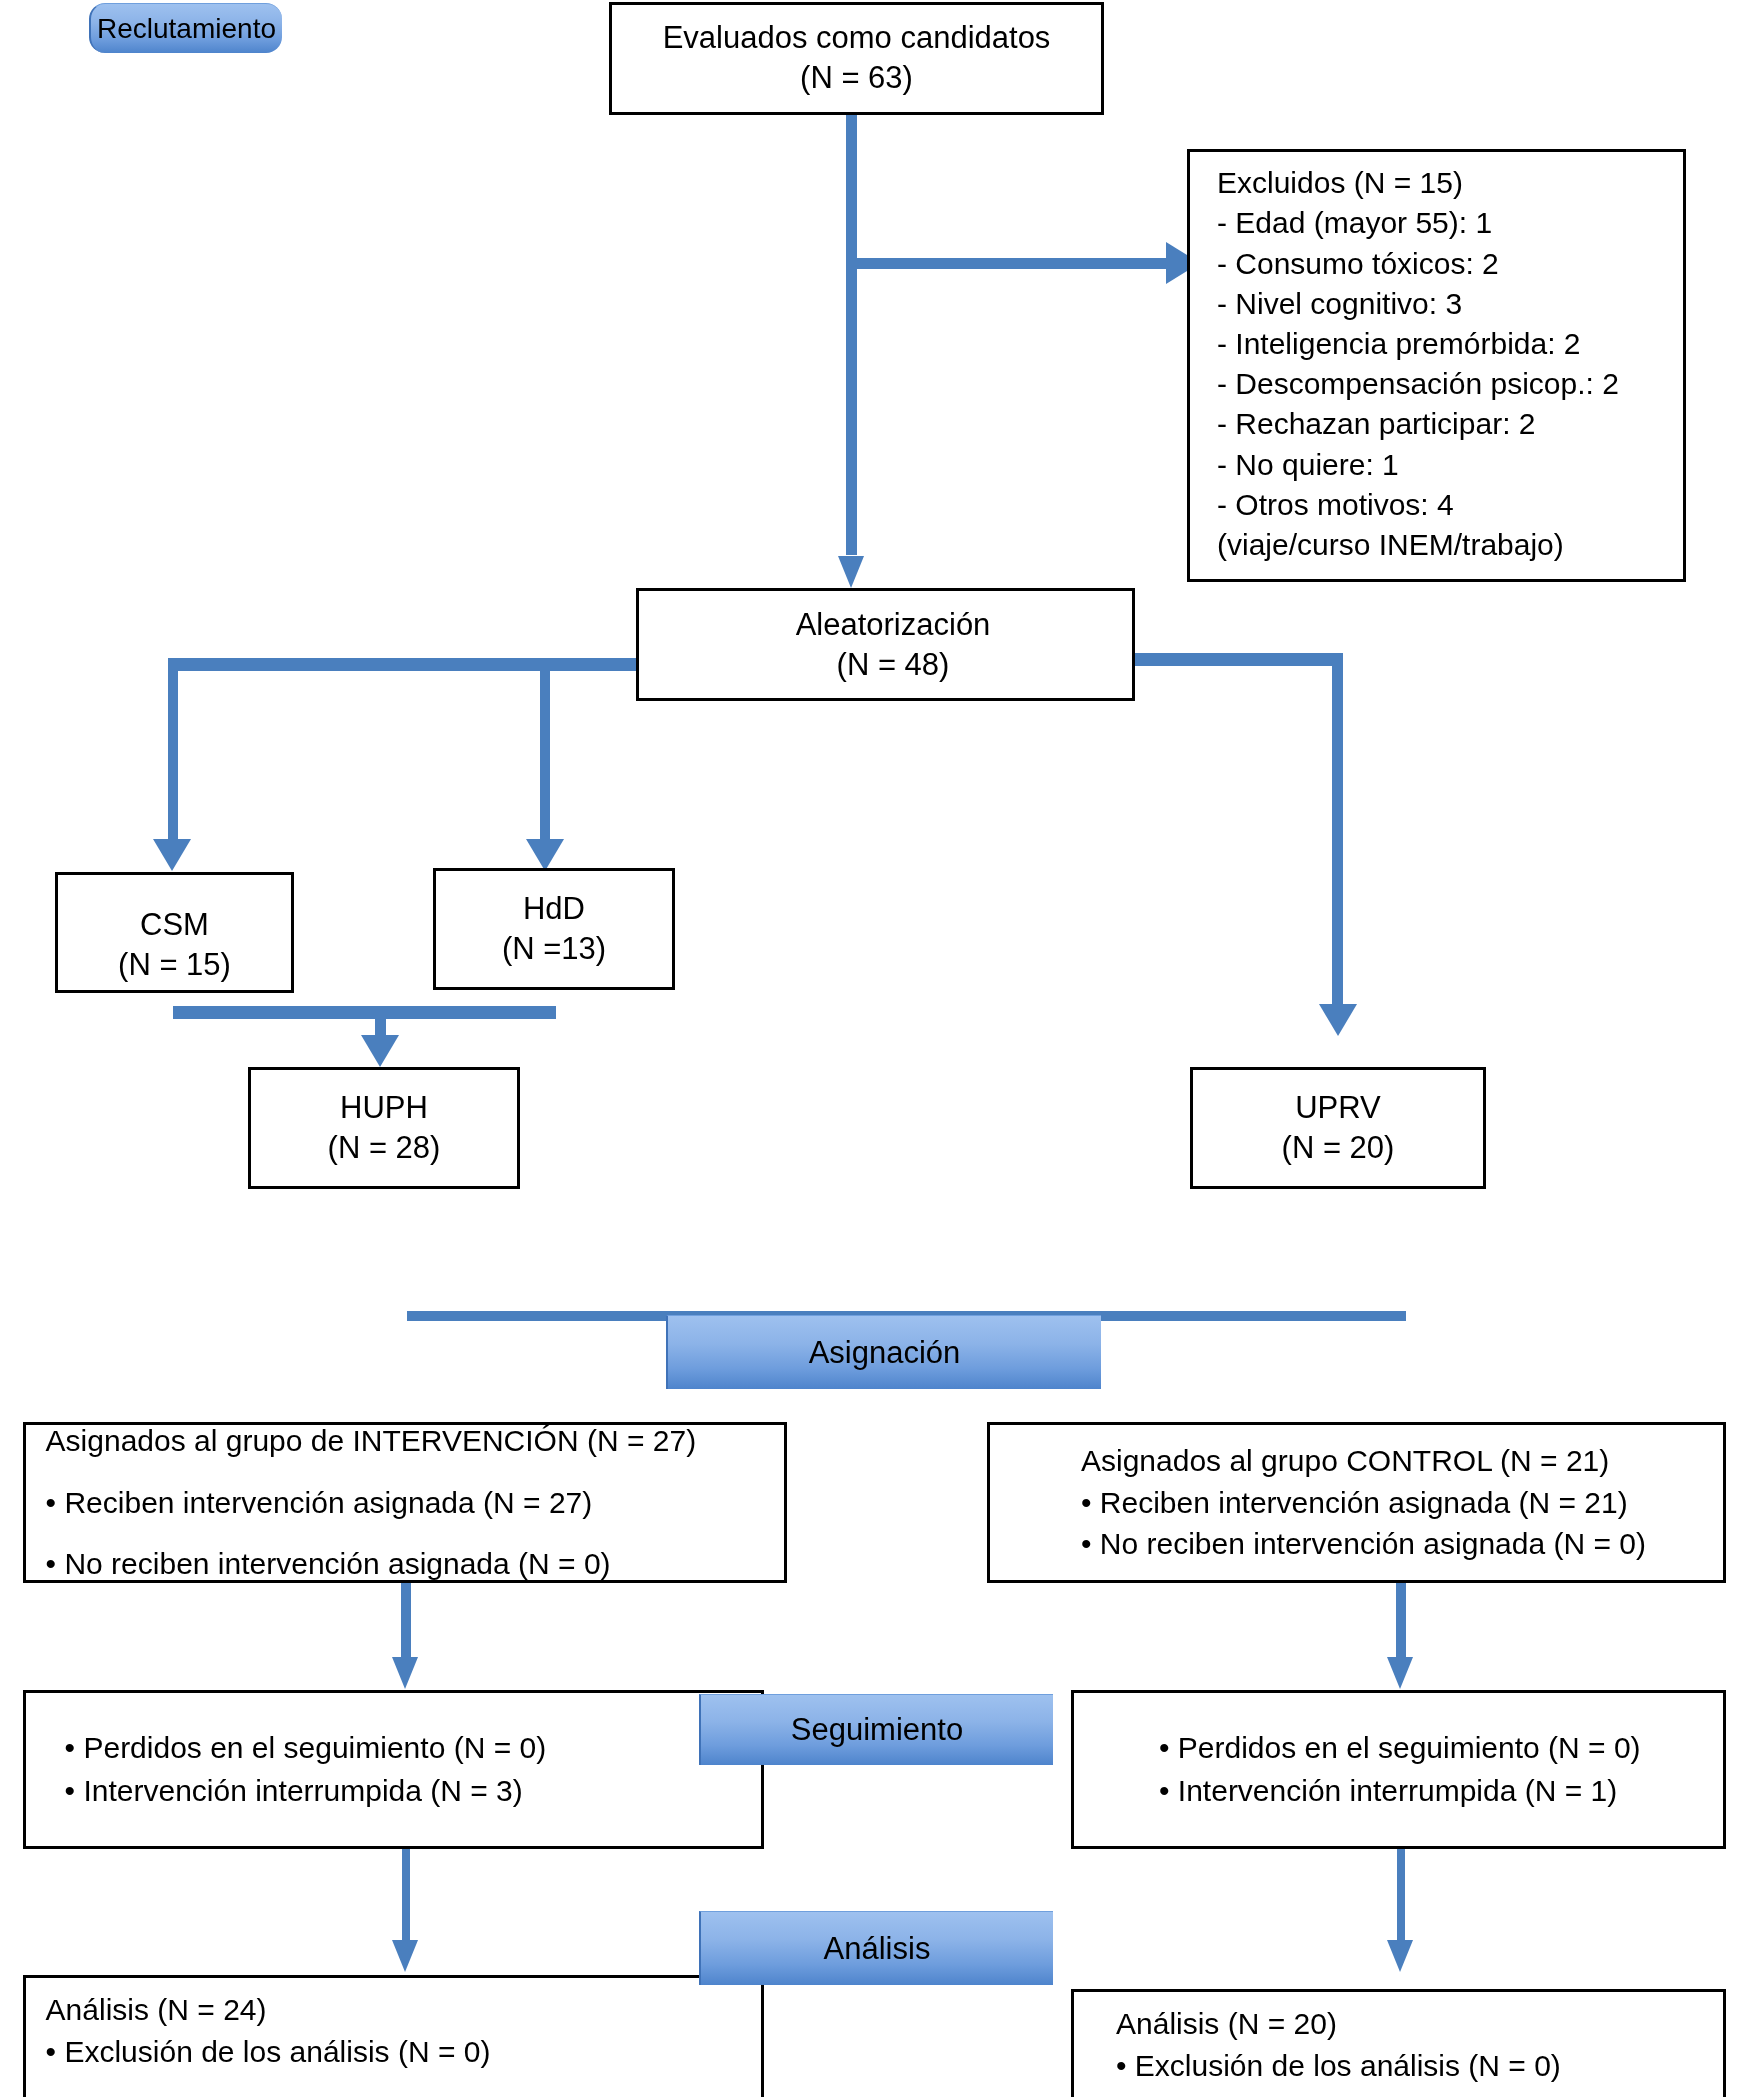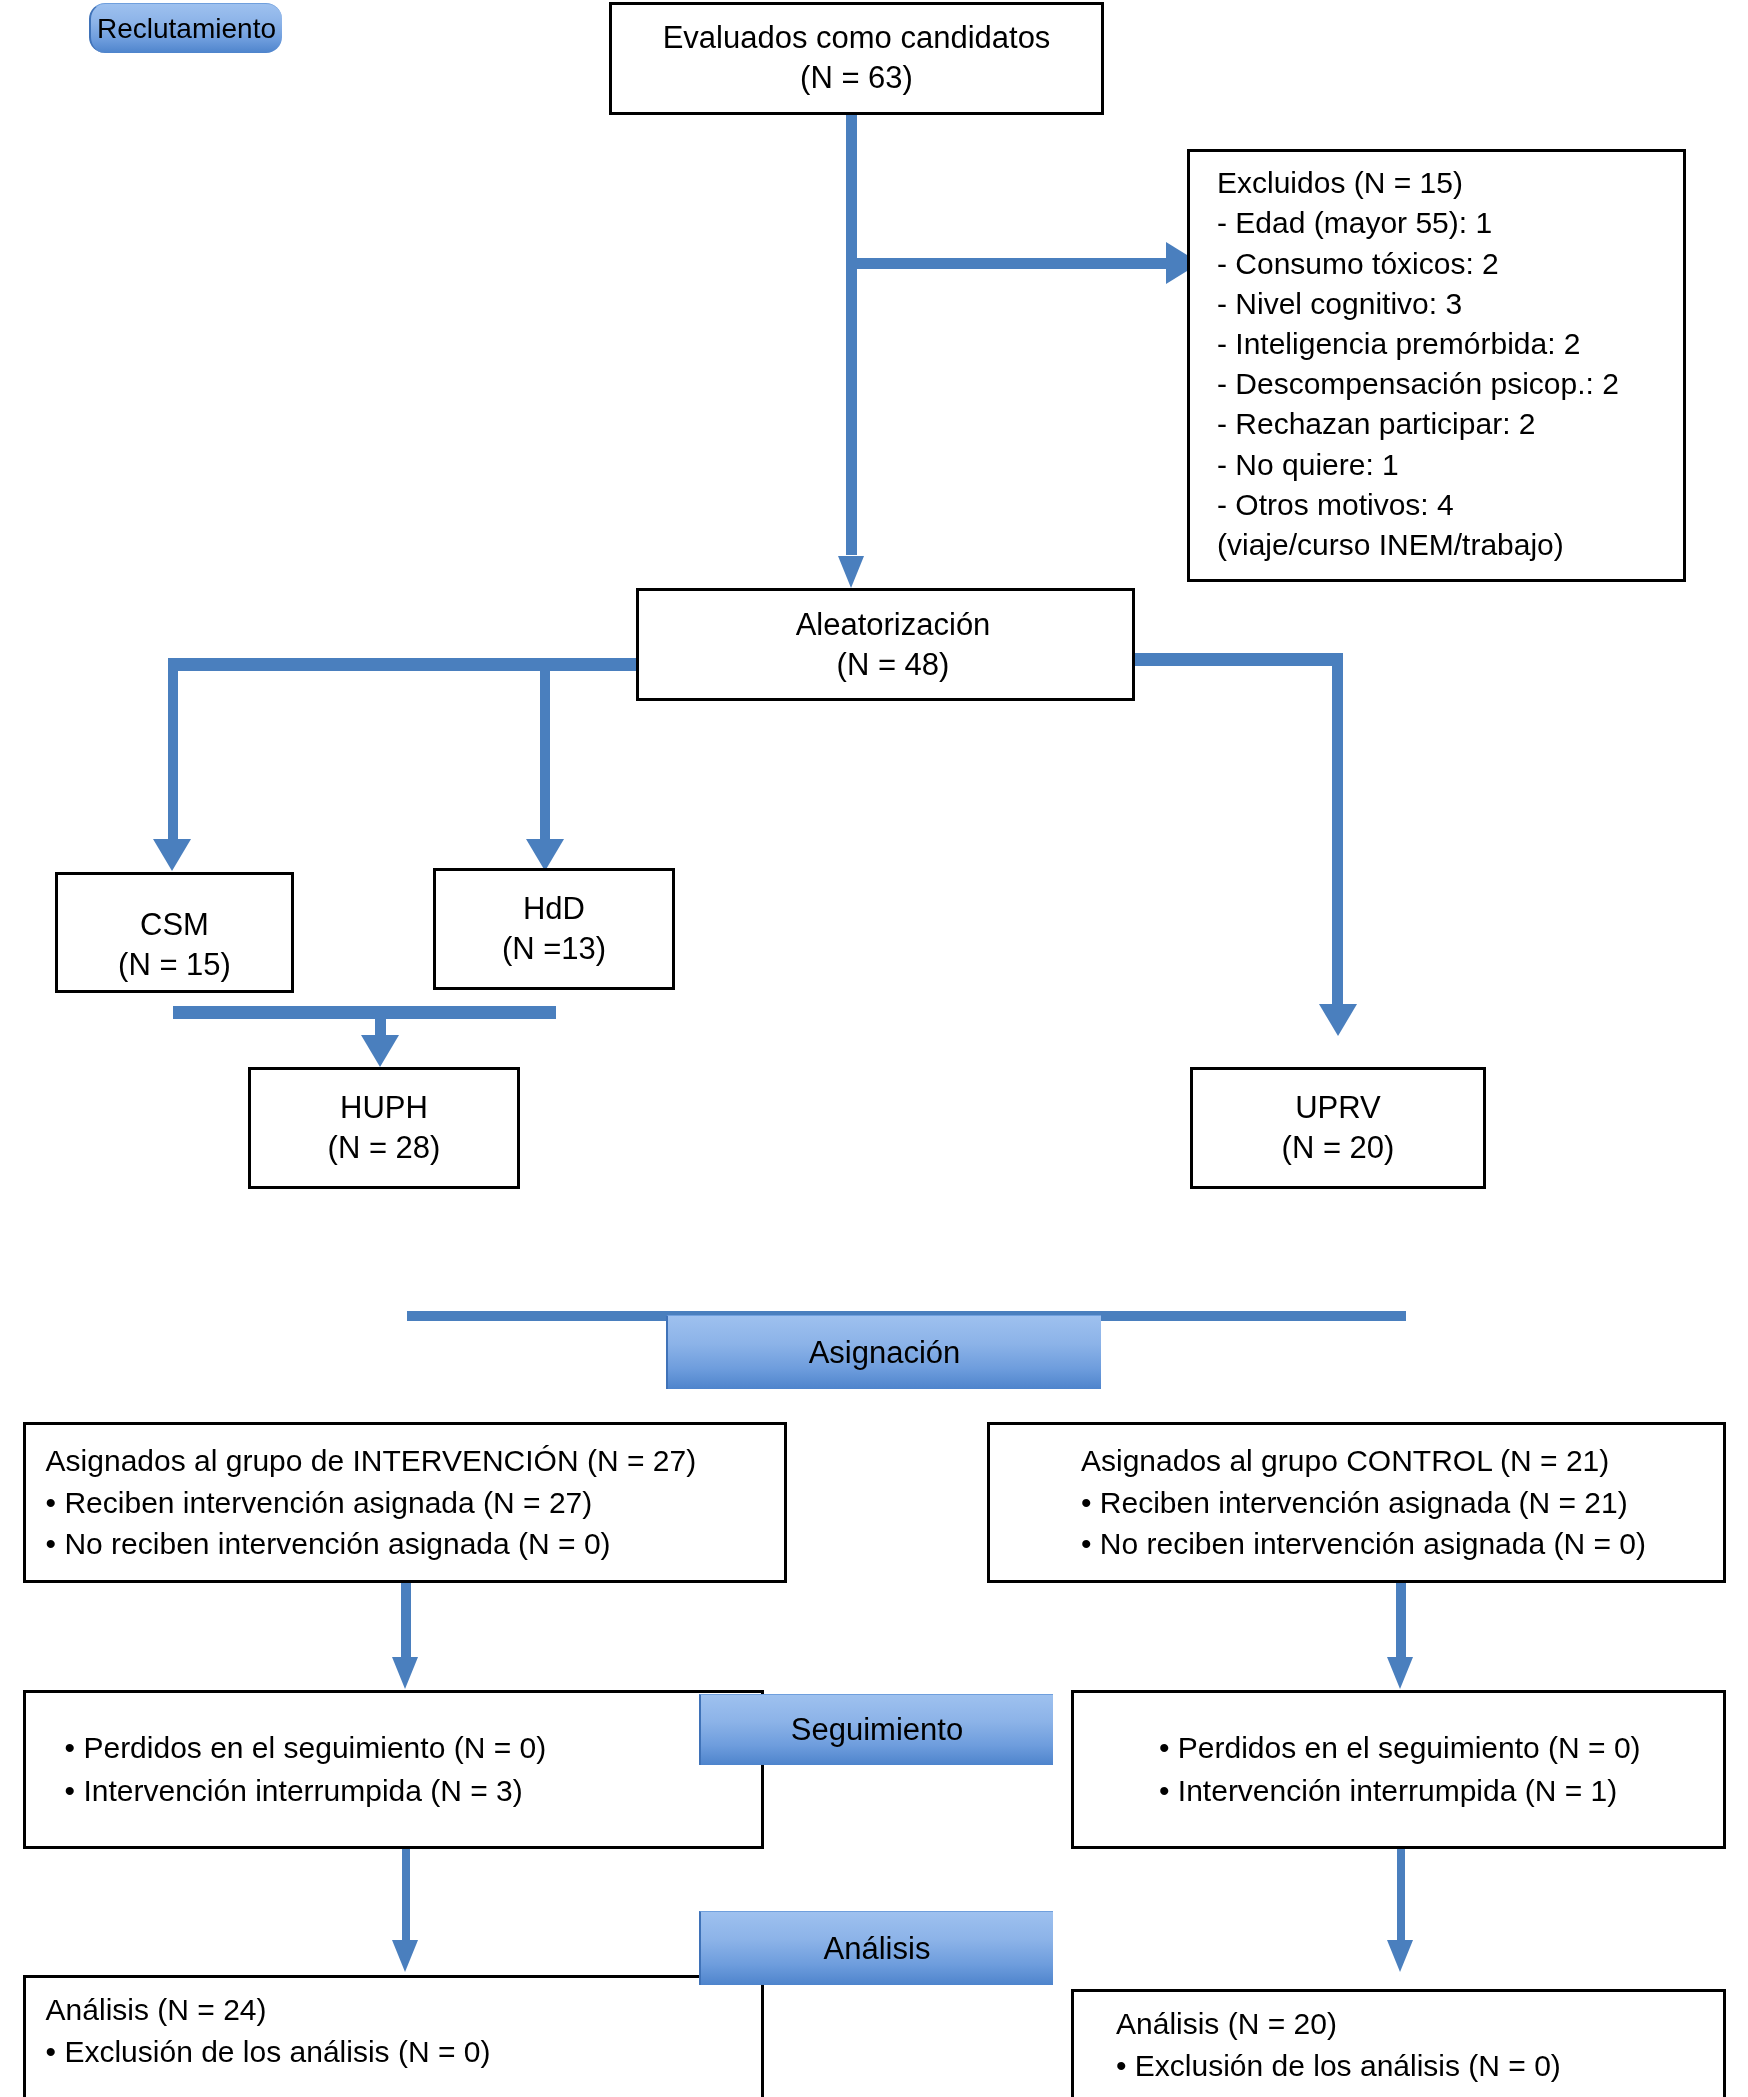--- a/index.html
+++ b/index.html
@@ -173,21 +173,21 @@
       <div class="ln">(N = 20)</div>
     </div>
   </div>
 
   <div class="rule-blue" style="left:407px; top:1311px; width:999px; height:9.7px;"></div>
   <div class="badge" style="left:666px; top:1315px; width:435px; height:74px; font-size:31px;">
     <span>Asignación</span>
   </div>
 
   <div class="box" style="left:22.6px; top:1422px; width:764px; height:161px;">
-    <div class="inner lft" style="font-size:30px; line-height:1.38; padding:8px 4px 8px 20px;">
+    <div class="inner lft" style="font-size:30px; line-height:1.38; padding:8px 4px 8px 20px;gap:20px;">
       <div class="ln">Asignados al grupo de INTERVENCIÓN (N = 27)</div>
       <div class="ln">• Reciben intervención asignada (N = 27)</div>
       <div class="ln">• No reciben intervención asignada (N = 0)</div>
     </div>
   </div>
 
   <div class="box" style="left:987px; top:1422px; width:739px; height:161px;">
     <div class="inner lft" style="font-size:30px; line-height:1.38; padding:8px 0 8px 85px;margin-left:6px;">
       <div class="ln">Asignados al grupo CONTROL (N = 21)</div>
       <div class="ln">• Reciben intervención asignada (N = 21)</div>

